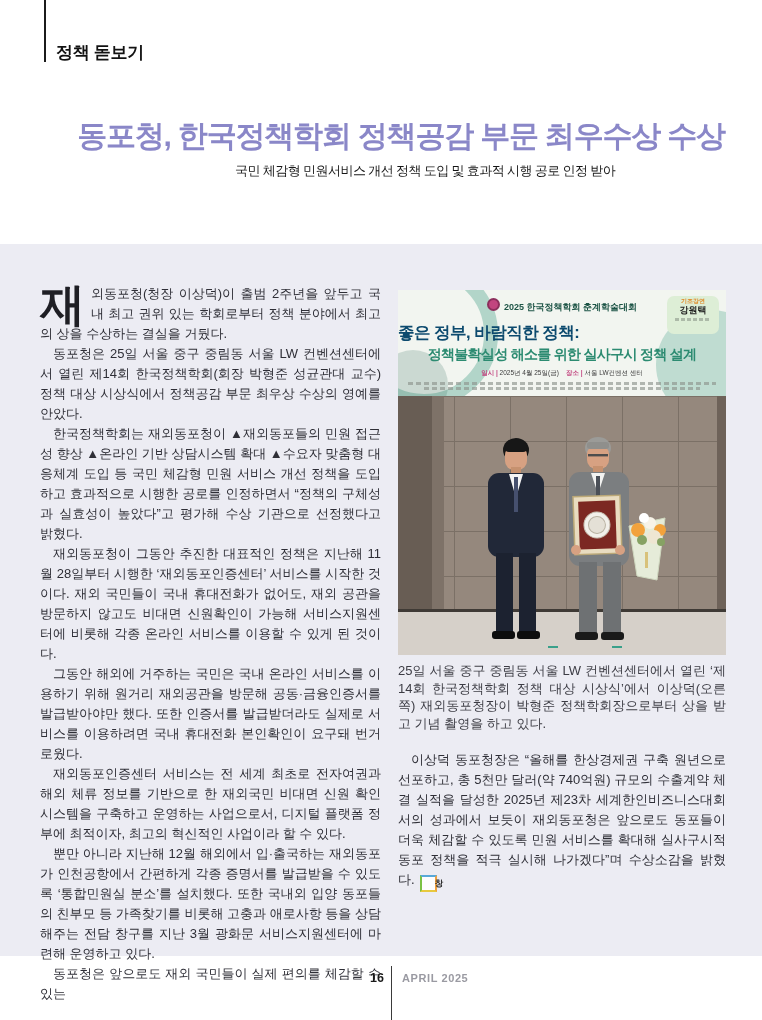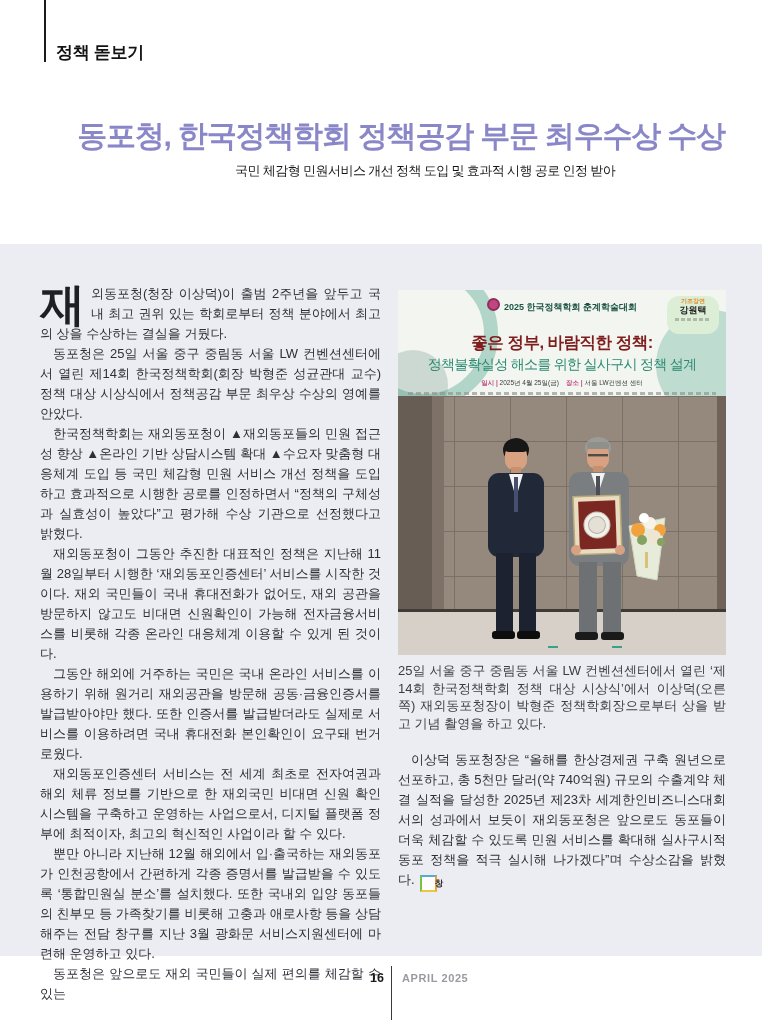--- a/index.html
+++ b/index.html
@@ -31,28 +31,28 @@
 
   
   .photo{position:absolute;left:398px;top:290px;width:328px;height:365px;overflow:hidden;background:#93867c;}
   .photo-banner{position:absolute;top:0;left:0;width:328px;height:106px;background:#f2f5f0;overflow:hidden;}
   .blob{position:absolute;border-radius:50%;}
   .blob.b1{left:-48px;top:-30px;width:120px;height:120px;border:14px solid rgba(61,156,130,.35);}
   .blob.b2{right:-40px;top:20px;width:110px;height:110px;background:rgba(61,156,130,.28);}
   .blob.b3{left:-20px;top:60px;width:70px;height:70px;background:rgba(27,94,78,.18);}
   .banner-event{position:relative;margin-top:8px;text-align:center;font-size:9px;font-weight:bold;color:#1d5446;}
   .logo-dot{display:inline-block;width:9px;height:9px;border-radius:50%;background:#c2457f;border:2px solid #8c2f5c;vertical-align:-1px;margin-right:4px;}
-  .banner-title1{position:relative;text-align:center;font-size:16.5px;font-weight:800;color:#7f1d1d;margin-top:18px;letter-spacing:-0.5px;}
-  .banner-title2{position:relative;text-align:center;font-size:14px;font-weight:400;color:#2c8b71;margin-top:2px;letter-spacing:-0.7px;}
+  .banner-title1{position:relative;text-align:left;font-size:16.5px;font-weight:800;color:#0c4a6e;margin-top:8px;letter-spacing:-0.5px;}
+  .banner-title2{position:relative;text-align:center;font-size:14px;font-weight:700;color:#2c8b71;margin-top:2px;letter-spacing:-0.7px;}
   .banner-info{position:relative;text-align:center;font-size:6.5px;margin-top:5px;color:#3c3c3c;}
   .banner-info .lbl{color:#c2457f;font-weight:bold;}
   .sponsor-line{position:relative;height:3px;margin:4px 10px 0;opacity:.65;
     background:repeating-linear-gradient(90deg,#8d948d 0 5px,transparent 5px 8px);}
   .sponsor-line.short{margin:2px 26px 0;}
-  .keynote-box{position:absolute;top:6px;right:7px;width:52px;height:36px;background:#ddeed6;border-radius:12px;text-align:center;padding-top:2px;}
+  .keynote-box{position:absolute;top:6px;right:7px;width:52px;height:36px;background:#ddeed6;border-radius:7px;text-align:center;padding-top:2px;}
   .keynote-label{font-size:6px;font-weight:bold;color:#e0861f;line-height:7px;}
   .keynote-name{font-size:9px;font-weight:bold;color:#1c1c1c;line-height:11px;}
   .keynote-sub{height:3px;margin:2px 8px 0;background:repeating-linear-gradient(90deg,#97a394 0 4px,transparent 4px 6px);opacity:.7;}
 
   .photo-wall{position:absolute;top:106px;left:0;width:328px;height:216px;background:#95887d;
     background-image:linear-gradient(#7b7066 1px,transparent 1px),linear-gradient(90deg,#7b7066 1px,transparent 1px);
     background-size:56px 45px;}
   .slab-a{position:absolute;top:106px;left:0;width:34px;height:216px;background:#685d54;border-right:1px solid #554b43;}
   .slab-b{position:absolute;top:106px;left:34px;width:12px;height:216px;background:#7e7268;}
   .slab-c{position:absolute;top:106px;right:0;width:9px;height:216px;background:#6e6259;}
@@ -83,21 +83,21 @@
 
   <h1 class="title" style="margin:0;">동포청, 한국정책학회 정책공감 부문 최우수상 수상</h1>
   <h2 class="subtitle" style="margin:0;font-weight:normal;">국민 체감형 민원서비스 개선 정책 도입 및 효과적 시행 공로 인정 받아</h2>
 
   <div class="panel"></div>
 
   <div class="col col-left">
     <p class="no-indent"><span class="dropcap">재</span><span>외동포청(청장 이상덕)이 출범 2주년을 앞두고 국내 최고 권위 있는 학회로부터 정책 분야에서 최고의 상을 수상하는 결실을 거뒀다.</span></p>
     <p>동포청은 25일 서울 중구 중림동 서울 LW 컨벤션센터에서 열린 제14회 한국정책학회(회장 박형준 성균관대 교수) 정책 대상 시상식에서 정책공감 부문 최우상 수상의 영예를 안았다.</p>
     <p>한국정책학회는 재외동포청이 ▲재외동포들의 민원 접근성 향상 ▲온라인 기반 상담시스템 확대 ▲수요자 맞춤형 대응체계 도입 등 국민 체감형 민원 서비스 개선 정책을 도입하고 효과적으로 시행한 공로를 인정하면서 “정책의 구체성과 실효성이 높았다”고 평가해 수상 기관으로 선정했다고 밝혔다.</p>
-    <p>재외동포청이 그동안 추진한 대표적인 정책은 지난해 11월 28일부터 시행한 ‘재외동포인증센터’ 서비스를 시작한 것이다. 재외 국민들이 국내 휴대전화가 없어도, 재외 공관을 방문하지 않고도 비대면 신원확인이 가능해 전자금융서비스를 비롯해 각종 온라인 대응체계 이용할 수 있게 된 것이다.</p>
+    <p>재외동포청이 그동안 추진한 대표적인 정책은 지난해 11월 28일부터 시행한 ‘재외동포인증센터’ 서비스를 시작한 것이다. 재외 국민들이 국내 휴대전화가 없어도, 재외 공관을 방문하지 않고도 비대면 신원확인이 가능해 서비스지원센터에 비롯해 각종 온라인 서비스를 이용할 수 있게 된 것이다.</p>
     <p>그동안 해외에 거주하는 국민은 국내 온라인 서비스를 이용하기 위해 원거리 재외공관을 방문해 공동·금융인증서를 발급받아야만 했다. 또한 인증서를 발급받더라도 실제로 서비스를 이용하려면 국내 휴대전화 본인확인이 요구돼 번거로웠다.</p>
     <p>재외동포인증센터 서비스는 전 세계 최초로 전자여권과 해외 체류 정보를 기반으로 한 재외국민 비대면 신원 확인 시스템을 구축하고 운영하는 사업으로서, 디지털 플랫폼 정부에 최적이자, 최고의 혁신적인 사업이라 할 수 있다.</p>
     <p>뿐만 아니라 지난해 12월 해외에서 입·출국하는 재외동포가 인천공항에서 간편하게 각종 증명서를 발급받을 수 있도록 ‘통합민원실 분소’를 설치했다. 또한 국내외 입양 동포들의 친부모 등 가족찾기를 비롯해 고충과 애로사항 등을 상담해주는 전담 창구를 지난 3월 광화문 서비스지원센터에 마련해 운영하고 있다.</p>
     <p>동포청은 앞으로도 재외 국민들이 실제 편의를 체감할 수 있는</p>
   </div>
 
   <div class="photo">
     <div class="photo-wall"></div>
     <div class="slab-a"></div>
     <div class="slab-b"></div>

